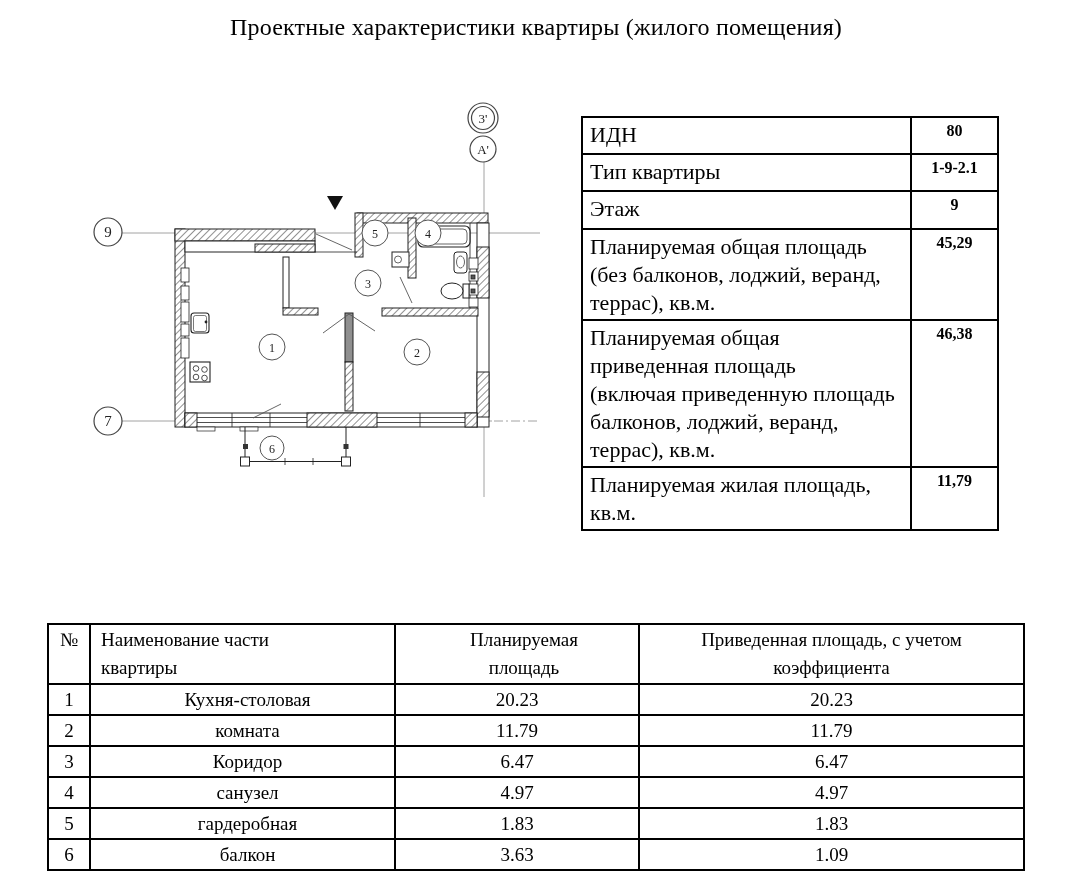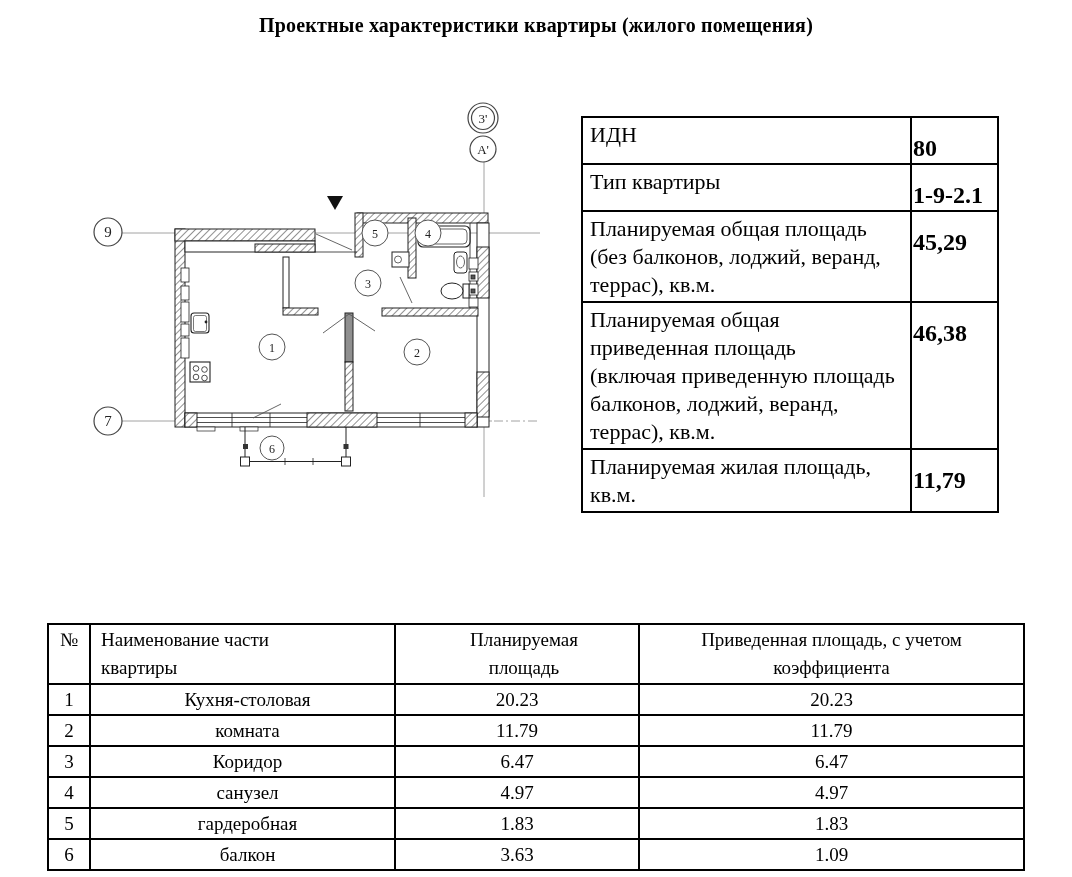--- a/index.html
+++ b/index.html
@@ -1,23 +1,23 @@
 <!DOCTYPE html>
 <html><head>
 <meta charset="utf-8">
 <style>
   html,body{margin:0;padding:0;background:#fff;}
   body{width:1072px;height:877px;position:relative;font-family:"Liberation Serif",serif;color:#000;overflow:hidden;}
-  .title{position:absolute;top:14px;left:0;width:1072px;text-align:center;font-size:20px;font-weight:bold;letter-spacing:.2px;}
+  .title{position:absolute;top:14px;left:0;width:1072px;text-align:center;font-size:24px;font-weight:normal;letter-spacing:.2px;}
   svg{position:absolute;top:0;left:0;}
   
   .info-table{position:absolute;left:581px;top:116px;border-collapse:collapse;table-layout:fixed;}
   .info-table td{border:2px solid #000;vertical-align:top;overflow:hidden;}
   .info-table td.lbl{width:316px;font-size:22px;line-height:28px;padding:3px 4px 2px 7px;white-space:pre-line;}
-  .info-table td.val{width:83px;font-size:24px;font-weight:bold;text-align:left;padding-top:17px;}
+  .info-table td.val{width:83px;font-size:16px;font-weight:bold;text-align:center;padding-top:4px;}
   
   .rooms-table{position:absolute;left:47px;top:623px;border-collapse:collapse;table-layout:fixed;}
   .rooms-table td,.rooms-table th{border:2px solid #000;font-weight:normal;overflow:hidden;}
   .rooms-table th{font-size:19px;line-height:28px;vertical-align:top;padding-top:1px;white-space:pre-line;text-align:center;}
   .rooms-table th.h-name{text-align:left;padding-left:10px;margin-left:6px;}
   .rooms-table td{font-size:19px;height:29px;padding:0;text-align:center;vertical-align:middle;}
   .rooms-table td.c-name{text-align:center;padding-left:10px;}
   .c-num{width:38px;}
   .c-name{width:292px;}
   .c-plan{width:226px;padding-left:15px;}
@@ -178,20 +178,24 @@
 <table class="info-table">
   <tbody>
       <tr style="height:37px;">
     <td class="lbl">ИДН</td>
     <td class="val">80</td>
   </tr>
   <tr style="height:37px;">
     <td class="lbl">Тип квартиры</td>
     <td class="val">1-9-2.1</td>
   </tr>
+  <tr style="height:38px;">
+    <td class="lbl">Этаж</td>
+    <td class="val">9</td>
+  </tr>
   <tr style="height:89px;">
     <td class="lbl">Планируемая общая площадь
 (без балконов, лоджий, веранд,
 террас), кв.м.</td>
     <td class="val">45,29</td>
   </tr>
   <tr style="height:141px;">
     <td class="lbl">Планируемая общая
 приведенная площадь
 (включая приведенную площадь

